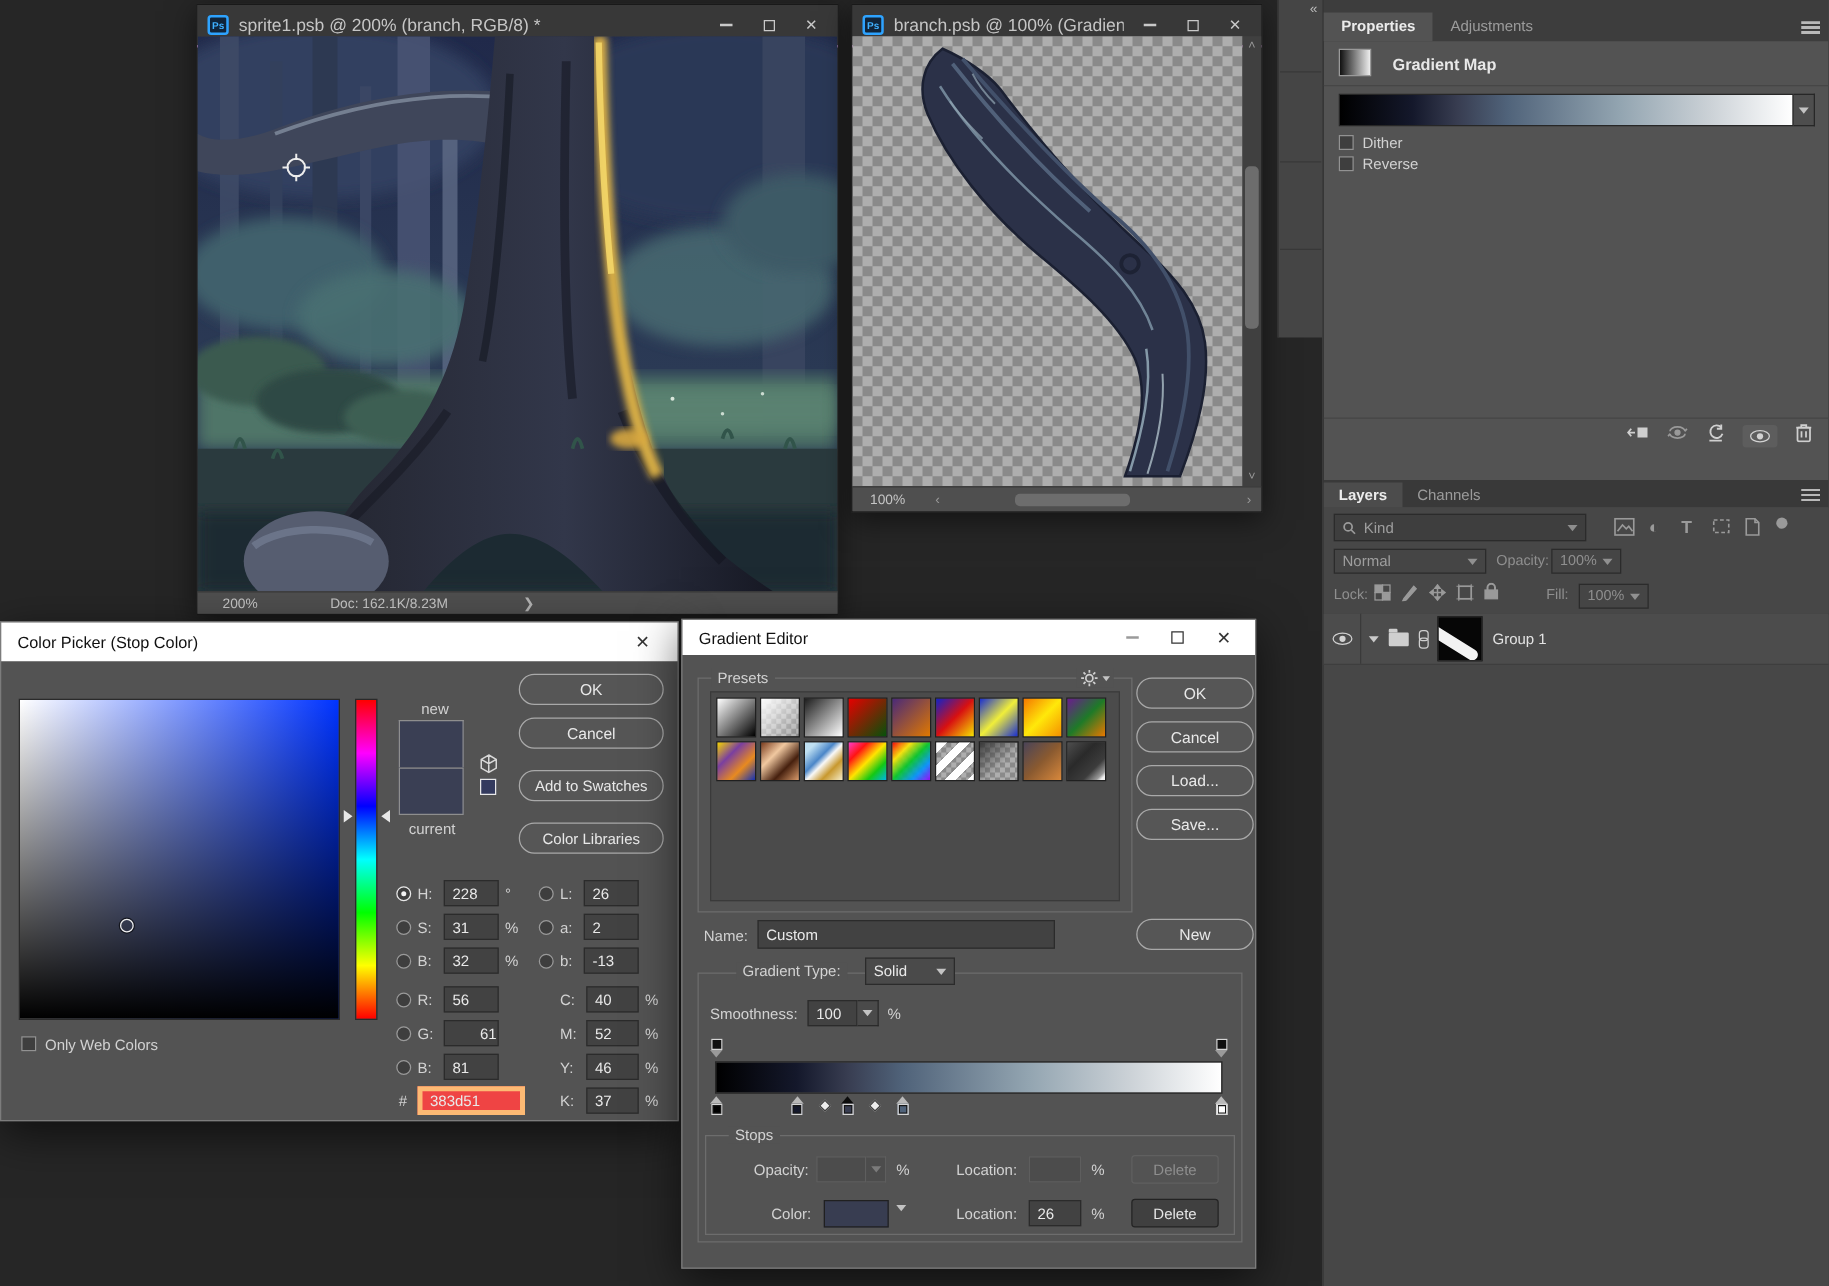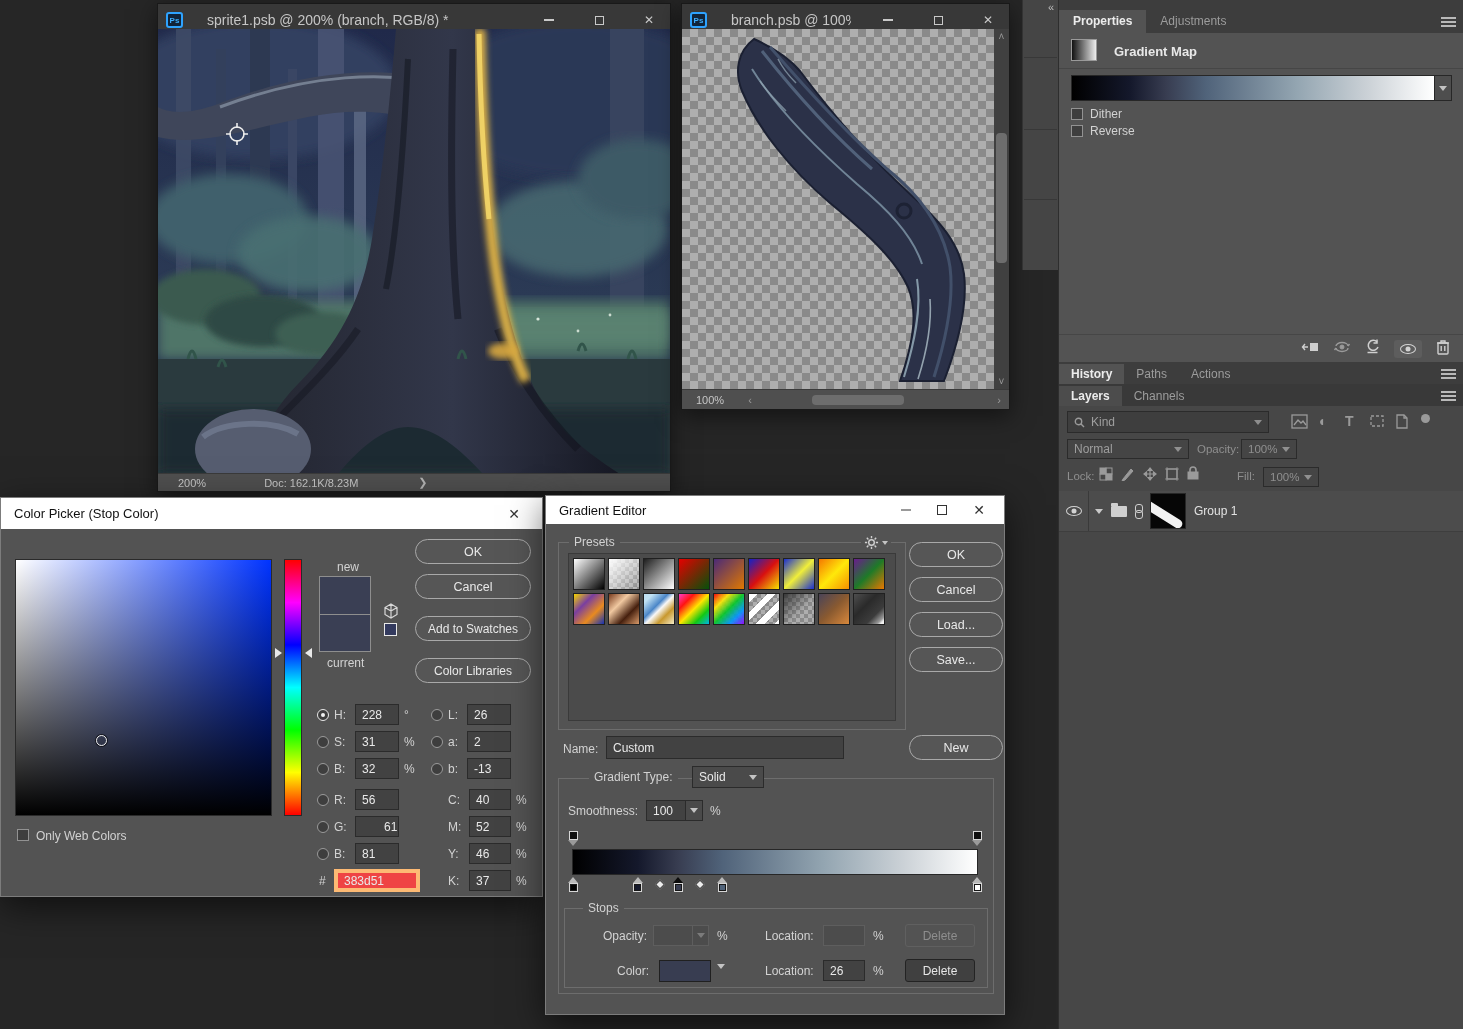--- a/index.html
+++ b/index.html
@@ -3,21 +3,21 @@
 <meta charset="utf-8">
 <style>
   html,body{margin:0;padding:0;background:#1b1b1b;}
   *{box-sizing:border-box;font-family:"Liberation Sans","DejaVu Sans",sans-serif;}
   #stage{position:relative;width:1463px;height:1029px;background:#535353;overflow:hidden;}
   .abs{position:absolute;}
   .dim{color:#979797;}
   
   .docarea{left:0;top:0;width:1058px;height:1029px;background:#262626;}
   .win{background:#3c3c3c;border:1px solid #191919;box-shadow:0 6px 22px rgba(0,0,0,.5);}
-  .titlebar{position:absolute;left:0;top:0;right:0;height:25px;background:#383838;border-bottom:2px solid #f0abfc;display:flex;align-items:center;padding:16px 8px;gap:24px;}
+  .titlebar{position:absolute;left:0;top:0;right:0;height:25px;background:#383838;border-bottom:2px solid #f0abfc;display:flex;align-items:center;padding:16px 8px;gap:8px;}
   .title{font-size:14px;color:#c6c6c6;white-space:nowrap;overflow:hidden;flex:1;}
   .psbadge{width:17px;height:16px;border:2px solid #2ea3ff;border-radius:3px;color:#3fb0ff;background:#10243a;font-size:8px;font-weight:bold;display:flex;align-items:center;justify-content:center;}
   .winbtn{width:26px;height:17px;display:flex;align-items:center;justify-content:center;color:#c9c9c9;font-size:12px;}
   .minbar{width:10px;height:2px;background:#c9c9c9;}
   .maxbox{width:9px;height:9px;border:1.5px solid #c9c9c9;}
   .statusbar{position:absolute;left:0;bottom:0;right:0;height:18px;background:#4f4f4f;border-top:1px solid #3a3a3a;display:flex;align-items:center;font-size:11px;color:#c6c6c6;}
   .checker{background-image:conic-gradient(#aeaeae 25%,#8a8a8a 0 50%,#aeaeae 0 75%,#8a8a8a 0);background-size:16px 16px;}
   
   .sbtrack{background:#404040;}
   .sbthumb{background:#6d6d6d;border-radius:4px;}
@@ -247,26 +247,20 @@
           </svg></span>
     <span style="background:#5d5d5d;border-radius:3px;padding:4px 6px;display:flex;">
           <span class="eye"></span>
         </span>
     <span><svg width="14" height="16" viewBox="0 0 14 16">
             <rect x="2" y="4" width="10" height="11" rx="1" fill="none" stroke="#cfcfcf" stroke-width="1.4"></rect>
             <path d="M1 4h12M5 4V2h4v2M5.2 7v5M8.8 7v5" stroke="#cfcfcf" stroke-width="1.4" fill="none"></path>
           </svg></span>
   </div>
 
-  <div class="tabbar abs" style="left:0;top:362px;width:405px;height:22px;">
-    <span class="tab active" style="padding:3px 12px;">History</span>
-    <span class="tab" style="padding:3px 12px;">Paths</span>
-    <span class="tab" style="padding:3px 12px;">Actions</span>
-    <span class="burger" style="margin-left:auto;margin-right:8px;margin-bottom:4px;"></span>
-  </div>
 
   <div class="tabbar abs" style="left:0;top:384px;width:405px;height:22px;background:#393939;">
     <span class="tab active" style="padding:3px 12px;background:#4c4c4c;">Layers</span>
     <span class="tab" style="padding:3px 12px;">Channels</span>
     <span class="burger" style="margin-left:auto;margin-right:8px;margin-bottom:4px;"></span>
   </div>
 
   <div class="abs" style="left:0;top:406px;width:405px;height:623px;background:#474747;">
     <div class="abs field" style="left:8px;top:5px;width:202px;height:22px;gap:6px;background:#3e3e3e;">
       <svg width="11" height="11" viewBox="0 0 11 11">

